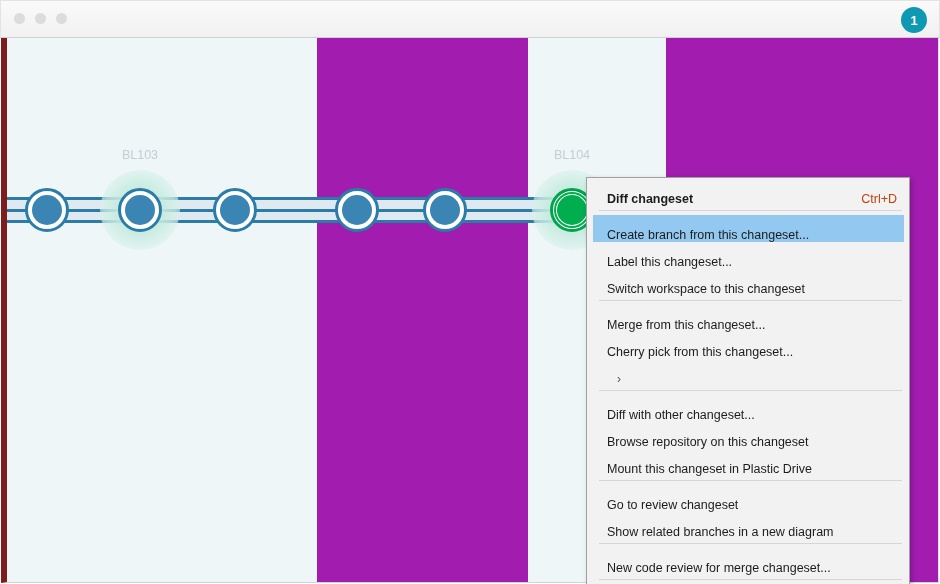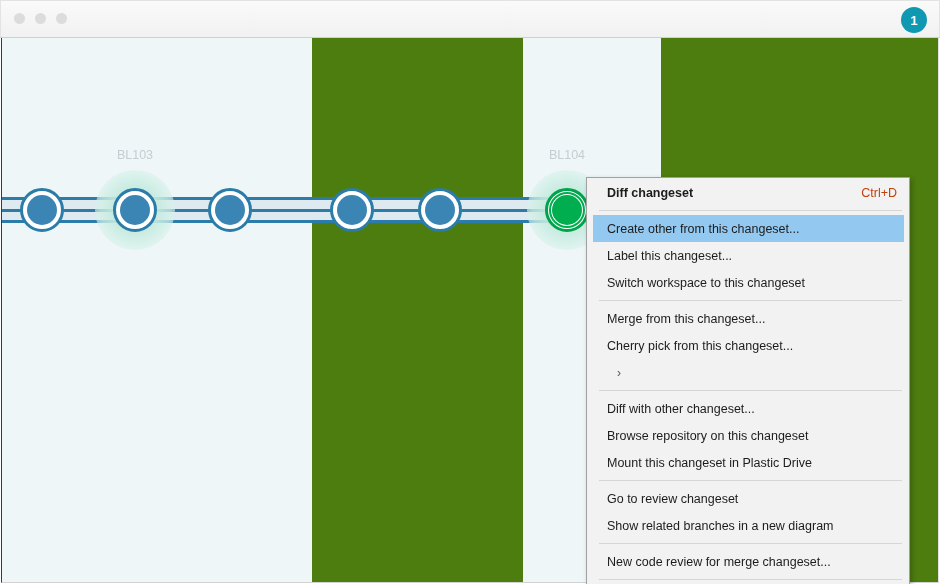--- a/index.html
+++ b/index.html
@@ -38,22 +38,22 @@
     font-size:13px;font-weight:bold;
     display:flex;align-items:center;justify-content:center;
     letter-spacing:0;
   }
 
   
   .canvas{
     position:absolute;left:1px;top:38px;
     width:938px;height:545px;
     box-sizing:border-box;
-    background:#4d7c0f;
-    border-left:1px solid #7f1d1d;
+    background:#a21caf;
+    border-left:6px solid #7f1d1d;
     border-right:1px solid #e0e0e0;
     border-bottom:1px solid #d3d3d3;
     overflow:hidden;
   }
   .column{
     position:absolute;top:0;height:545px;
     background:#eef6f8;
   }
   .col-a{left:0;width:310px;}
   .col-b{left:521px;width:138px;}
@@ -138,21 +138,21 @@
     color:#1c1c1c;
     padding:1px 0 1px 0;
   }
   .ctx-gutter{
     position:absolute;left:1px;top:1px;bottom:1px;
     width:5px;background:#f2f2f2;
   }
   .ctx-item{
     position:relative;
     height:27px;
-    display:flex;align-items:center;
+    display:flex;align-items:flex-end;
     padding-left:20px;padding-right:12px;
     white-space:nowrap;
     cursor:default;
   }
   .ctx-item .label{flex:1 1 auto;}
   .ctx-item .shortcut{color:#c2410c;padding-left:14px;}
   .ctx-item.bold .label{font-weight:bold;}
   .ctx-item.highlight{
     background:#93c9f0;
     margin:0 5px 0 6px;
@@ -240,21 +240,21 @@
   </div>
 
   <div class="ctxmenu" id="ctx-menu">
     <div class="ctx-gutter"></div>
   <div class="ctx-item bold">
         <span class="label">Diff changeset</span>
         <span class="shortcut">Ctrl+D</span>
       </div>
       <div class="ctx-sep"></div>
       <div class="ctx-item highlight">
-        <span class="label">Create other from this changeset...</span>
+        <span class="label">Create branch from this changeset...</span>
       </div>
       <div class="ctx-item">
         <span class="label">Label this changeset...</span>
       </div>
       <div class="ctx-item">
         <span class="label">Switch workspace to this changeset</span>
       </div>
       <div class="ctx-sep"></div>
       <div class="ctx-item">
         <span class="label">Merge from this changeset...</span>

